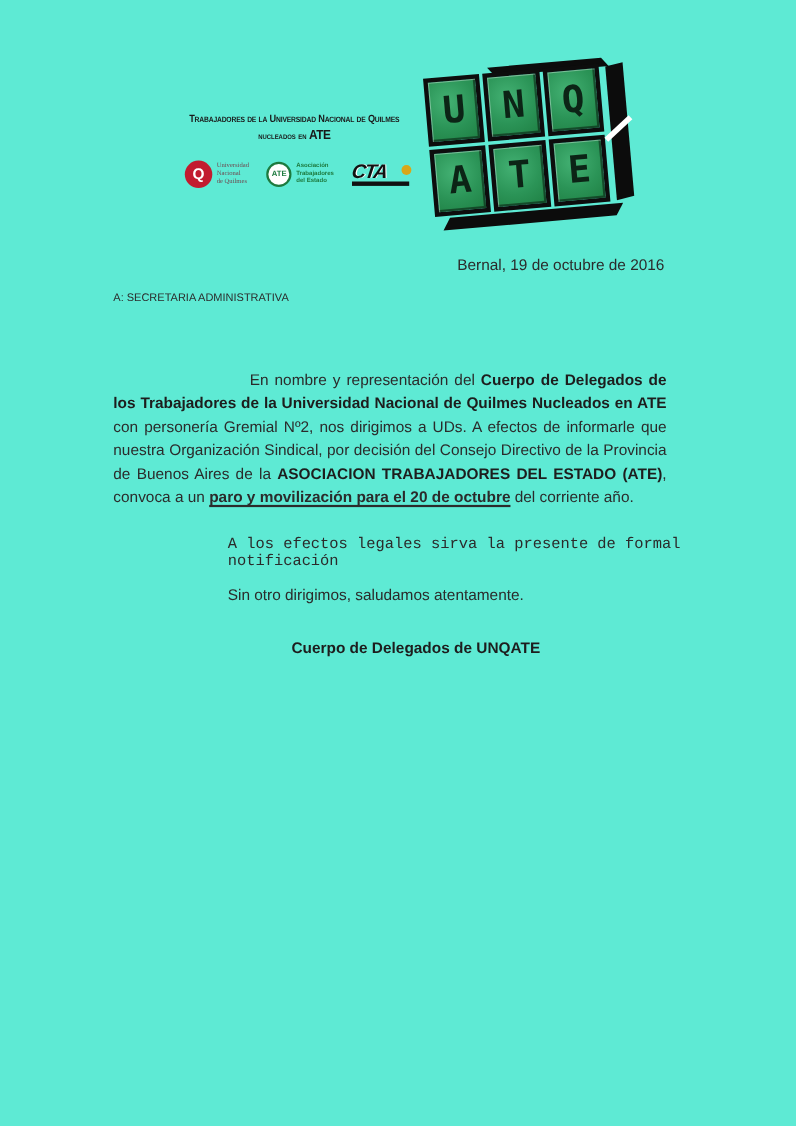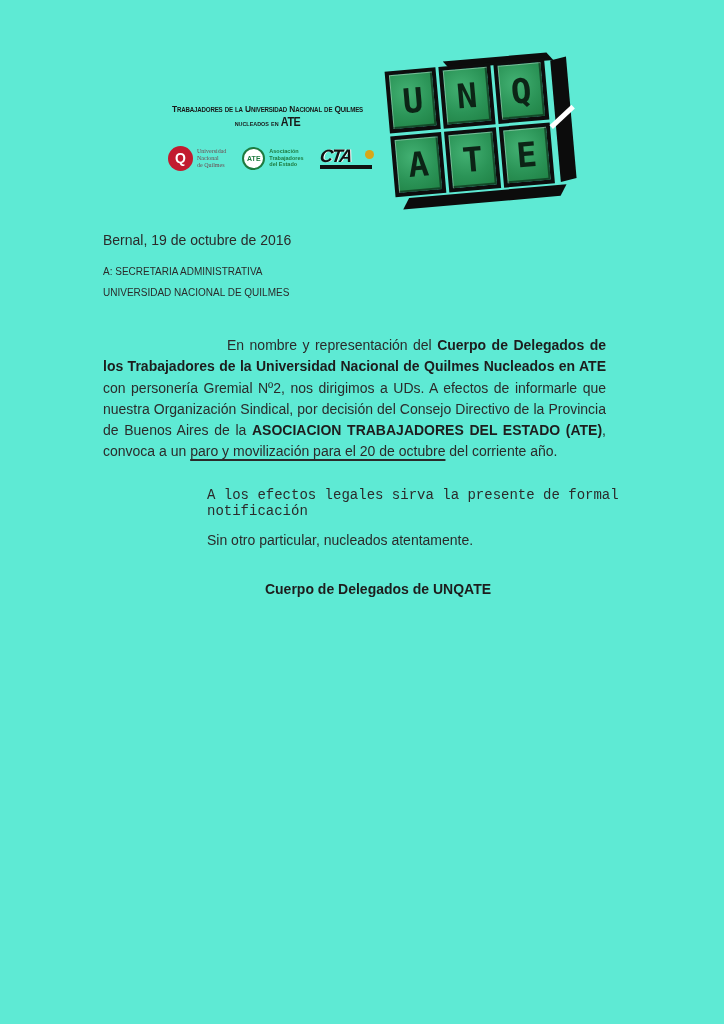--- a/index.html
+++ b/index.html
@@ -168,21 +168,21 @@
     transform: rotate(-38deg);
     z-index: 3;
   }
 
   
   .date-line {
     position: absolute;
     left: 103px;
     top: 232px;
     width: 501px;
-    text-align: left;
+    text-align: right;
     font-size: 14px;
     color: #2b2b2b;
   }
   .recipient-block {
     position: absolute;
     left: 103px;
     top: 261px;
     font-size: 10px;
     line-height: 21px;
   }
@@ -191,21 +191,21 @@
     left: 103px;
     top: 335px;
     width: 503px;
     font-size: 14px;
     line-height: 21.3px;
     text-align: justify;
     text-indent: 124px;
   }
   .body-paragraph b { color: #1d1d1d; }
   .bold-underline {
-    font-weight: 400;
+    font-weight: 700;
     text-decoration: underline;
     text-decoration-thickness: 1.8px;
     text-underline-offset: 3px;
   }
   .notification-line {
     position: absolute;
     left: 207px;
     top: 487px;
     font-size: 14px;
     font-family: Liberation Mono, monospace;
@@ -277,22 +277,21 @@
       <div class="cube">A</div>
       <div class="cube">T</div>
       <div class="cube">E</div>
     </div>
   </div>
 
   <div class="date-line">Bernal, 19 de octubre de 2016</div>
 
   <div class="recipient-block">
     <div>A: SECRETARIA ADMINISTRATIVA</div>
-    <div>UNIVERSIDAD NACIONAL DE QUILMES</div>
   </div>
 
   <p class="body-paragraph"><span>En nombre y representación del </span><b>Cuerpo de Delegados de los Trabajadores de la Universidad Nacional de Quilmes Nucleados en ATE</b><span> con personería Gremial Nº2, nos dirigimos a UDs. A efectos de informarle que nuestra Organización Sindical, por decisión del Consejo Directivo de la Provincia de Buenos Aires de la </span><b>ASOCIACION TRABAJADORES DEL ESTADO (ATE)</b><span>, convoca a un </span><span class="bold-underline">paro y movilización para el 20 de octubre</span><span> del corriente año.</span></p>
 
   <div class="notification-line">A los efectos legales sirva la presente de formal notificación</div>
-  <div class="salutation-line">Sin otro particular, nucleados atentamente.</div>
+  <div class="salutation-line">Sin otro dirigimos, saludamos atentamente.</div>
   <div class="signature-line">Cuerpo de Delegados de UNQATE</div>
 
 </div>
 
 </body></html>

